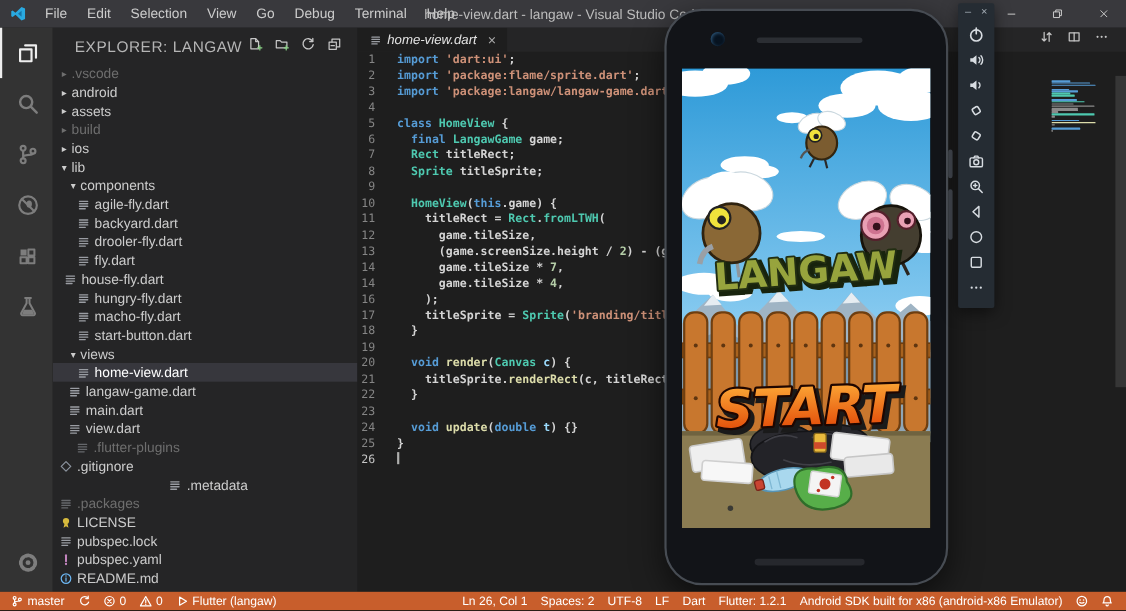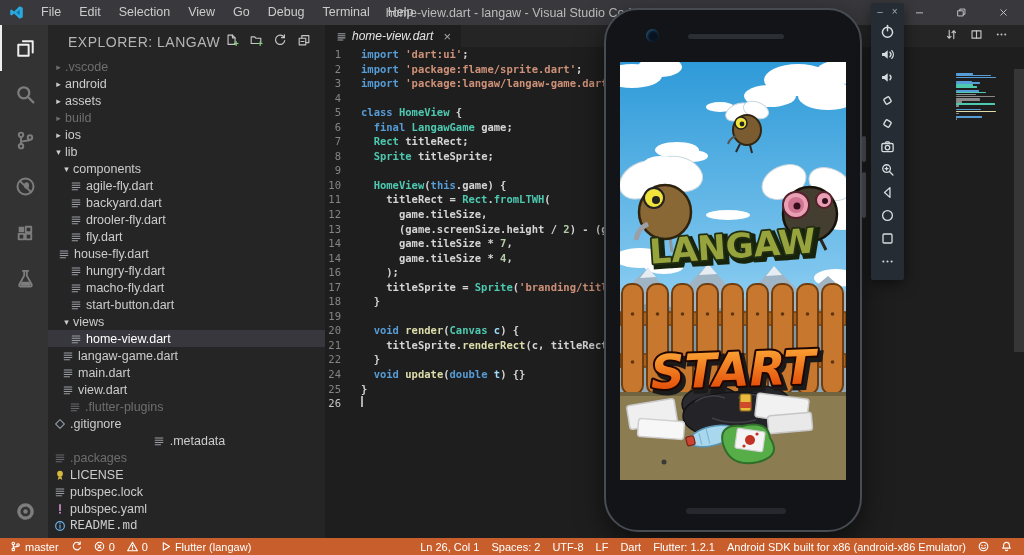--- a/index.html
+++ b/index.html
@@ -417,21 +417,21 @@
           </div>
           <div class="tree-row" style="padding-left: 4px;">
             <span class="icn f-icn" style="color: rgb(197, 134, 192);">
               <svg viewBox="0 0 16 16" width="12" height="12" fill="none" stroke="currentColor" stroke-width="2.4" stroke-linecap="round" stroke-linejoin="round">
                 <path d="M8 2.5v7"></path>
                 <circle cx="8" cy="13" r="1.4" fill="currentColor" stroke="none"></circle>
               </svg>
             </span>
             <span class="label">pubspec.yaml</span>
           </div>
-          <div class="tree-row" style="padding-left: 4px; font-family: Liberation Mono, monospace;">
+          <div class="tree-row" style="padding-left: 4px;">
             <span class="icn f-icn" style="color: rgb(108, 182, 242);">
               <svg viewBox="0 0 16 16" width="12" height="12" fill="none" stroke="currentColor" stroke-width="1.5" stroke-linecap="round" stroke-linejoin="round">
                 <circle cx="8" cy="8" r="5.8"></circle>
                 <path d="M8 7.2V11"></path>
                 <circle cx="8" cy="4.9" r=".9" fill="currentColor" stroke="none"></circle>
               </svg>
             </span>
             <span class="label">README.md</span>
           </div>
         </div>
@@ -488,20 +488,21 @@
             <div class="code-row"><span class="ln">13</span><span class="ctext"><span class="tk-d">      (game.screenSize.height / </span><span class="tk-n">2</span><span class="tk-d">) - (g</span></span></div>
             <div class="code-row"><span class="ln">14</span><span class="ctext"><span class="tk-d">      game.tileSize * </span><span class="tk-n">7</span><span class="tk-d">,</span></span></div>
             <div class="code-row"><span class="ln">14</span><span class="ctext"><span class="tk-d">      game.tileSize * </span><span class="tk-n">4</span><span class="tk-d">,</span></span></div>
             <div class="code-row"><span class="ln">16</span><span class="ctext"><span class="tk-d">    );</span></span></div>
             <div class="code-row"><span class="ln">17</span><span class="ctext"><span class="tk-d">    titleSprite = </span><span class="tk-t">Sprite</span><span class="tk-d">(</span><span class="tk-s">'branding/titl</span></span></div>
             <div class="code-row"><span class="ln">18</span><span class="ctext"><span class="tk-d">  }</span></span></div>
             <div class="code-row"><span class="ln">19</span><span class="ctext"></span></div>
             <div class="code-row"><span class="ln">20</span><span class="ctext"><span class="tk-d">  </span><span class="tk-k">void</span><span class="tk-d"> </span><span class="tk-f">render</span><span class="tk-d">(</span><span class="tk-t">Canvas</span><span class="tk-d"> </span><span class="tk-v">c</span><span class="tk-d">) {</span></span></div>
             <div class="code-row"><span class="ln">21</span><span class="ctext"><span class="tk-d">    titleSprite.</span><span class="tk-f">renderRect</span><span class="tk-d">(c, titleRect);</span></span></div>
             <div class="code-row"><span class="ln">22</span><span class="ctext"><span class="tk-d">  }</span></span></div>
+            <div class="code-row"><span class="ln">23</span><span class="ctext"></span></div>
             <div class="code-row"><span class="ln">24</span><span class="ctext"><span class="tk-d">  </span><span class="tk-k">void</span><span class="tk-d"> </span><span class="tk-f">update</span><span class="tk-d">(</span><span class="tk-k">double</span><span class="tk-d"> </span><span class="tk-v">t</span><span class="tk-d">) {}</span></span></div>
             <div class="code-row"><span class="ln">25</span><span class="ctext"><span class="tk-d">}</span></span></div>
             <div class="code-row current"><span class="ln">26</span><span class="ctext"><span class="cursor"></span></span></div>
           </div>
         <div class="minimap" id="minimap">
             <div class="mm-bar" style="width: 17px; background: rgb(86, 156, 214);"></div>
             <div class="mm-bar" style="width: 35px; background: rgb(86, 156, 214);"></div>
             <div class="mm-bar" style="width: 40px; background: rgb(86, 156, 214);"></div>
             <div class="mm-bar" style="width: 0px; background: transparent;"></div>
             <div class="mm-bar" style="width: 16px; background: rgb(86, 156, 214);"></div>

